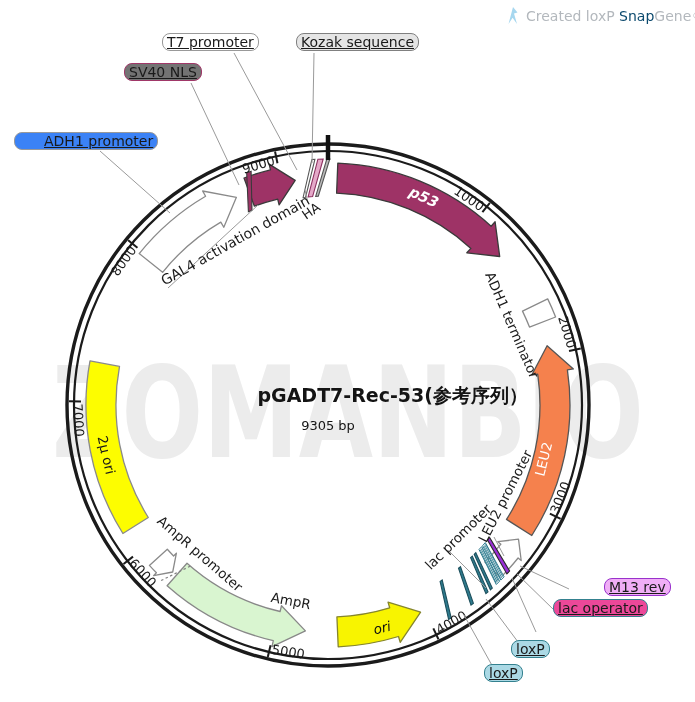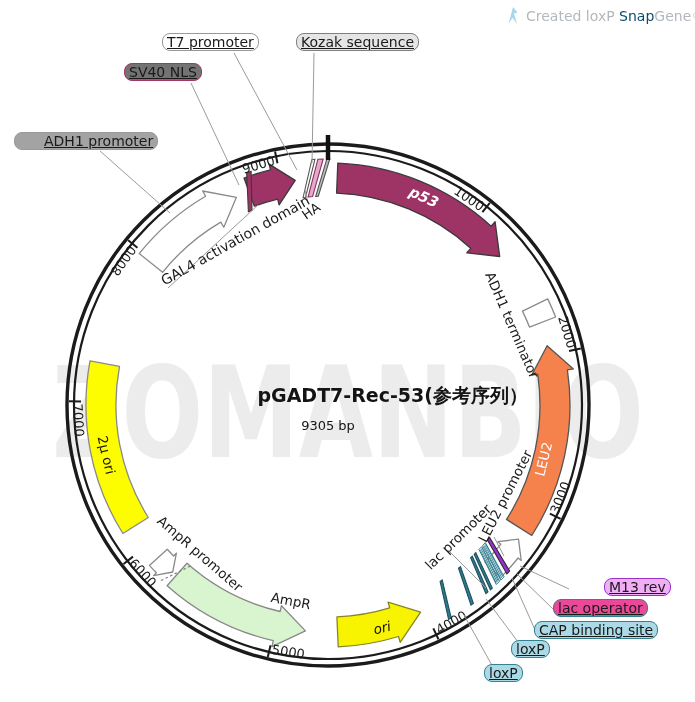--- a/index.html
+++ b/index.html
@@ -104,22 +104,21 @@
     <svg class="logo" width="15" height="18" viewBox="0 0 15 18">
       <polygon points="3.5,17 8,0 12.5,5.5 9,6.6 12,17 7.6,10.8" fill="#a6d7ef"></polygon>
     </svg><span>Created loxP </span><span class="brand-a">Snap</span><span>Gene</span><sup>®</sup>
   </div>
 
   <div class="title-block">
     <div class="plasmid-name">pGADT7-Rec-53(参考序列）</div>
     <div class="plasmid-size">9305 bp</div>
   </div>
 
-<div class="callout" style="left: 14px; top: 132px; background: #a3a3a3; border-color: rgb(153, 153, 153); padding-left: 29px;">ADH1 promoter</div>
+<div class="callout" style="left: 14px; top: 132px; background: #3b82f6; border-color: rgb(153, 153, 153); padding-left: 29px;">ADH1 promoter</div>
     <div class="callout" style="left: 124px; top: 63px; background: #737373; border-color: rgb(160, 55, 104);">SV40 NLS</div>
     <div class="callout" style="left: 162px; top: 33px; background: rgb(255, 255, 255); border-color: rgb(153, 153, 153);">T7 promoter</div>
     <div class="callout" style="left: 296px; top: 33px; background: #e5e5e5; border-color: rgb(128, 128, 128);">Kozak sequence</div>
     <div class="callout" style="left: 568px; top: 578px; background: rgb(240, 174, 246); border-color: rgb(153, 50, 204); margin-left: 36px;">M13 rev</div>
     <div class="callout" style="left: 553px; top: 599px; background: #ec4899; border-color: rgb(52, 129, 143);">lac operator</div>
-    <div class="callout" style="left: 534px; top: 621px; background: rgb(171, 217, 229); border-color: rgb(52, 129, 143);">CAP binding site</div>
     <div class="callout" style="left: 511px; top: 640px; background: rgb(171, 217, 229); border-color: rgb(52, 129, 143);">loxP</div>
     <div class="callout" style="left: 484px; top: 664px; background: rgb(171, 217, 229); border-color: rgb(52, 129, 143);">loxP</div>
   </div>
 
 </body></html>

